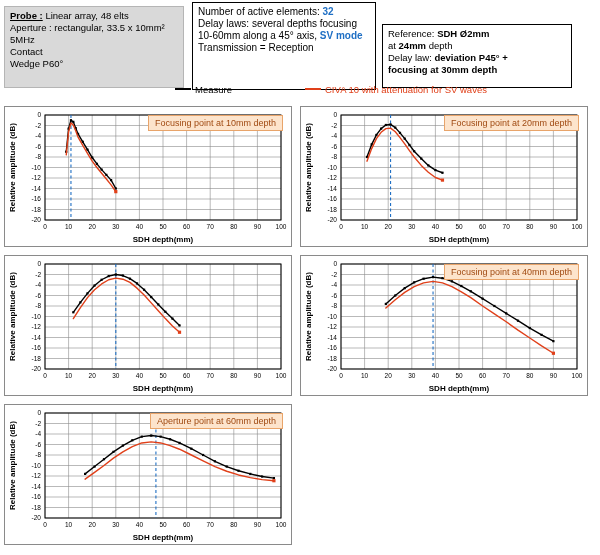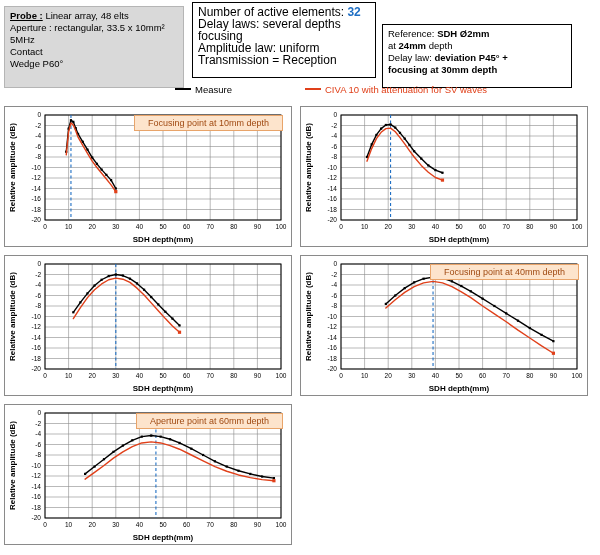--- a/index.html
+++ b/index.html
@@ -24,24 +24,24 @@
     line-height: 12px;
   }
   #hdr-probe {
     left: 4px; top: 6px; width: 180px; height: 82px;
     background: #d9d9d9;
     border: 1px solid #b5b5b5;
     font-size: 9.5px;
   }
   #hdr-probe .u { text-decoration: underline; font-weight: bold; }
   #hdr-delay {
-    left: 192px; top: 2px; width: 184px; height: 76px;
+    left: 192px; top: 2px; width: 184px; height: 88px;
     background: #ffffff;
     border: 1px solid #000000;
-    font-size: 12px;
+    font-size: 10px;
   }
   #hdr-ref {
     left: 382px; top: 24px; width: 190px; height: 64px;
     background: #ffffff;
     border: 1px solid #000000;
     font-size: 9.5px;
   }
   .b { font-weight: bold; }
   .blue { color: #1f6fc4; font-weight: bold; }
   
@@ -81,21 +81,21 @@
   #panel-4 { left: 4px;   top: 404px; width: 288px; height: 141px; }
 
   .focus-label {
     position: absolute;
     right: 8px;
     top: 8px;
     background: #fde4cc;
     border: 1px solid #e8a46a;
     color: #a04a12;
     font-size: 9px;
-    padding: 2px 13px;
+    padding: 2px 6px;
     white-space: nowrap;
   }
   .plot-wrap { position: absolute; left: 0; top: 0; width: 100%; height: 100%; text-align: right; }
   svg { display: block; }
   .axis-title {
     font-size: 8px;
     font-weight: bold;
     font-family: "Liberation Sans", sans-serif;
   }
   .tick-lbl {
@@ -112,21 +112,22 @@
   <div>Aperture : rectangular, 33.5 x 10mm²</div>
   <div>5MHz</div>
   <div>Contact</div>
   <div>Wedge P60°</div>
 </div>
 
 <div class="hdr" id="hdr-delay">
   <div><span>Number of active elements:</span>
     <span class="blue">32</span></div>
   <div>Delay laws: several depths focusing</div>
-  <div>Amplitude law: uniform</div>
+  <div><span>10-60mm along a 45° axis,</span>
+    <span class="blue">SV mode</span></div>
   <div>Transmission = Reception</div>
 </div>
 
 <div class="hdr" id="hdr-ref">
   <div><span>Reference:</span>
     <span class="b">SDH Ø2mm</span></div>
   <div><span>at</span>
     <span class="b">24mm</span>
     <span>depth</span></div>
   <div><span>Delay law:</span>
@@ -281,20 +282,21 @@
         <rect x="107.34" y="36.825" width="2.2" height="2.2" fill="#000000"></rect>
         <rect x="112.06" y="43.125" width="2.2" height="2.2" fill="#000000"></rect>
         <rect x="119.14000000000001" y="50.475" width="2.2" height="2.2" fill="#000000"></rect>
         <rect x="126.22" y="57.3" width="2.2" height="2.2" fill="#000000"></rect>
         <rect x="133.3" y="62.025" width="2.2" height="2.2" fill="#000000"></rect>
         <rect x="140.38000000000002" y="64.65" width="2.2" height="2.2" fill="#000000"></rect>
         <path d="M65.96 54.20 L70.68 41.60 L75.40 31.63 L80.12 25.32 L84.84 21.65 L89.56 21.13 L94.28 24.80 L99.00 30.57 L103.72 36.88 L108.44 43.70 L113.16 50.00 L120.24 58.40 L127.32 65.22 L134.40 70.47 L141.48 73.10 " fill="none" stroke="#e0401a" stroke-width="1.4" stroke-linejoin="round" stroke-linecap="round"></path>
         <rect x="139.88000000000002" y="71.5" width="3.2" height="3.2" fill="#e0401a"></rect>
       </svg>
     </div>
+  <div class="focus-label">Focusing point at   20mm depth</div>
 </div>
 <div class="panel" id="panel-2">
   <div class="plot-wrap">
       <svg width="286" height="139" viewBox="0 0 286 139">
         <rect x="40" y="8" width="236" height="105" fill="#ffffff"></rect>
         <line x1="40" y1="8" x2="40" y2="113" stroke="#8a8a8a" stroke-width="0.6"></line>
         <line x1="63.6" y1="8" x2="63.6" y2="113" stroke="#8a8a8a" stroke-width="0.6"></line>
         <line x1="87.2" y1="8" x2="87.2" y2="113" stroke="#8a8a8a" stroke-width="0.6"></line>
         <line x1="110.8" y1="8" x2="110.8" y2="113" stroke="#8a8a8a" stroke-width="0.6"></line>
         <line x1="134.4" y1="8" x2="134.4" y2="113" stroke="#8a8a8a" stroke-width="0.6"></line>

